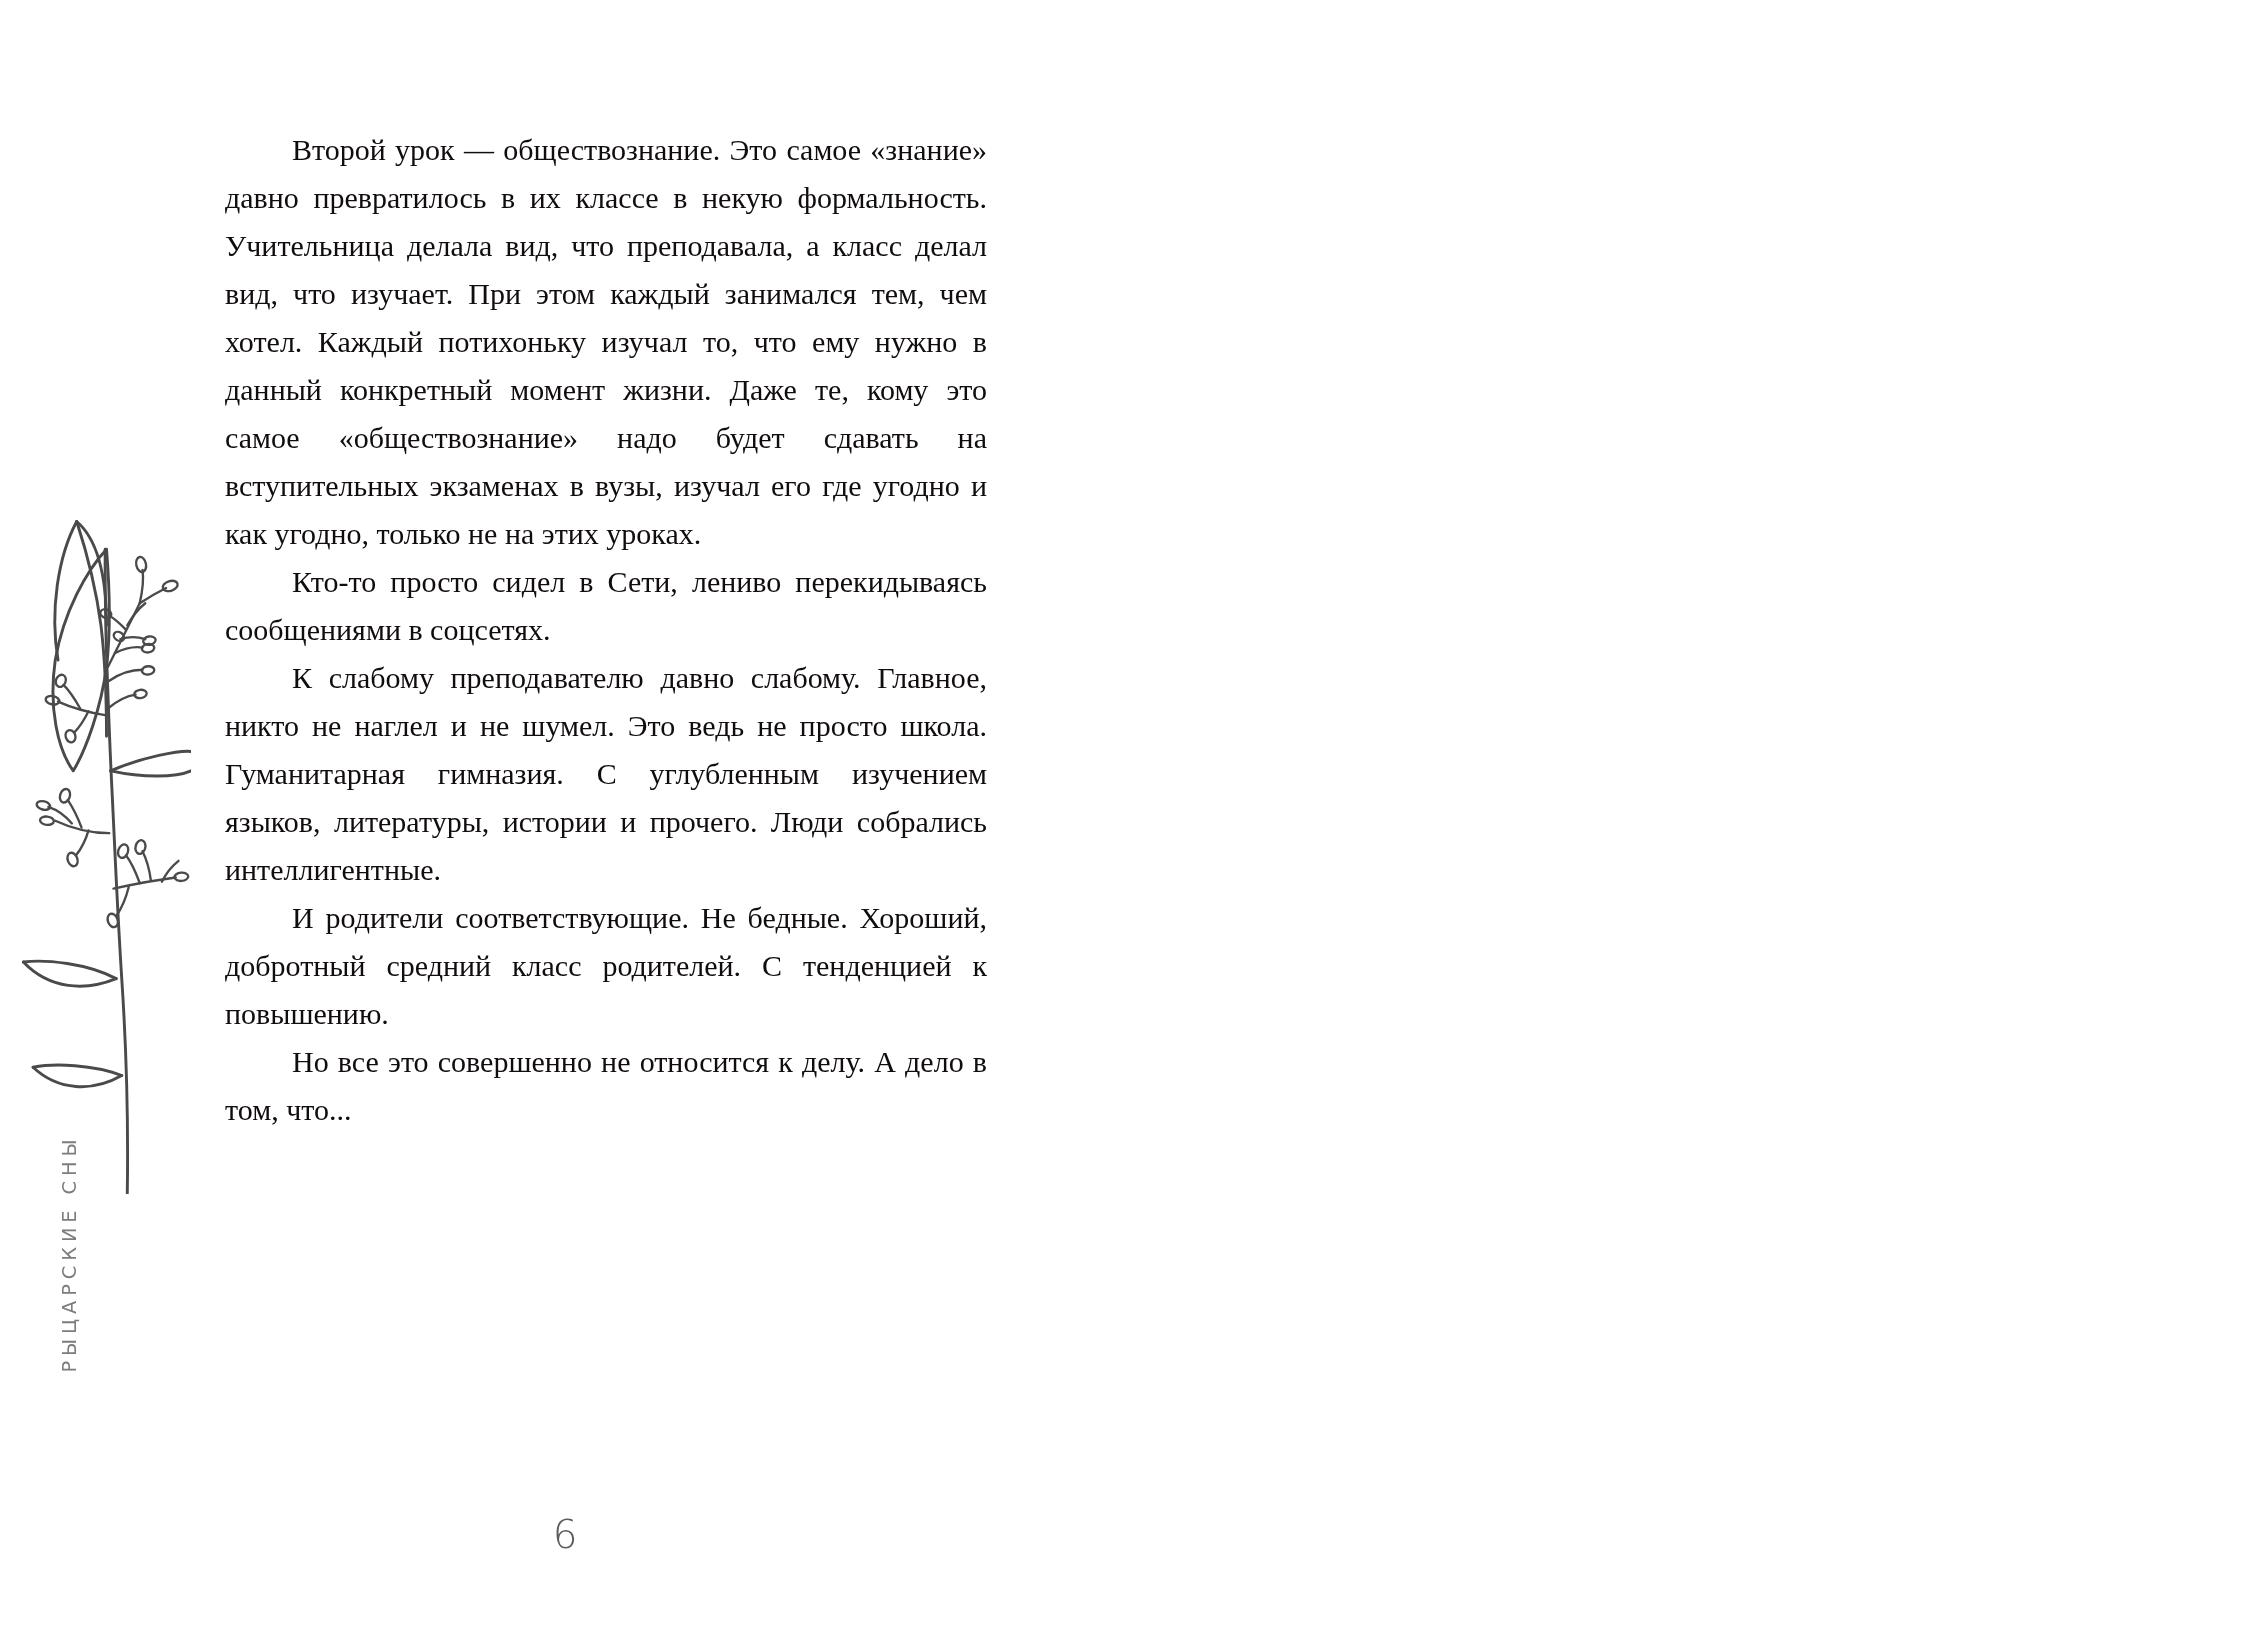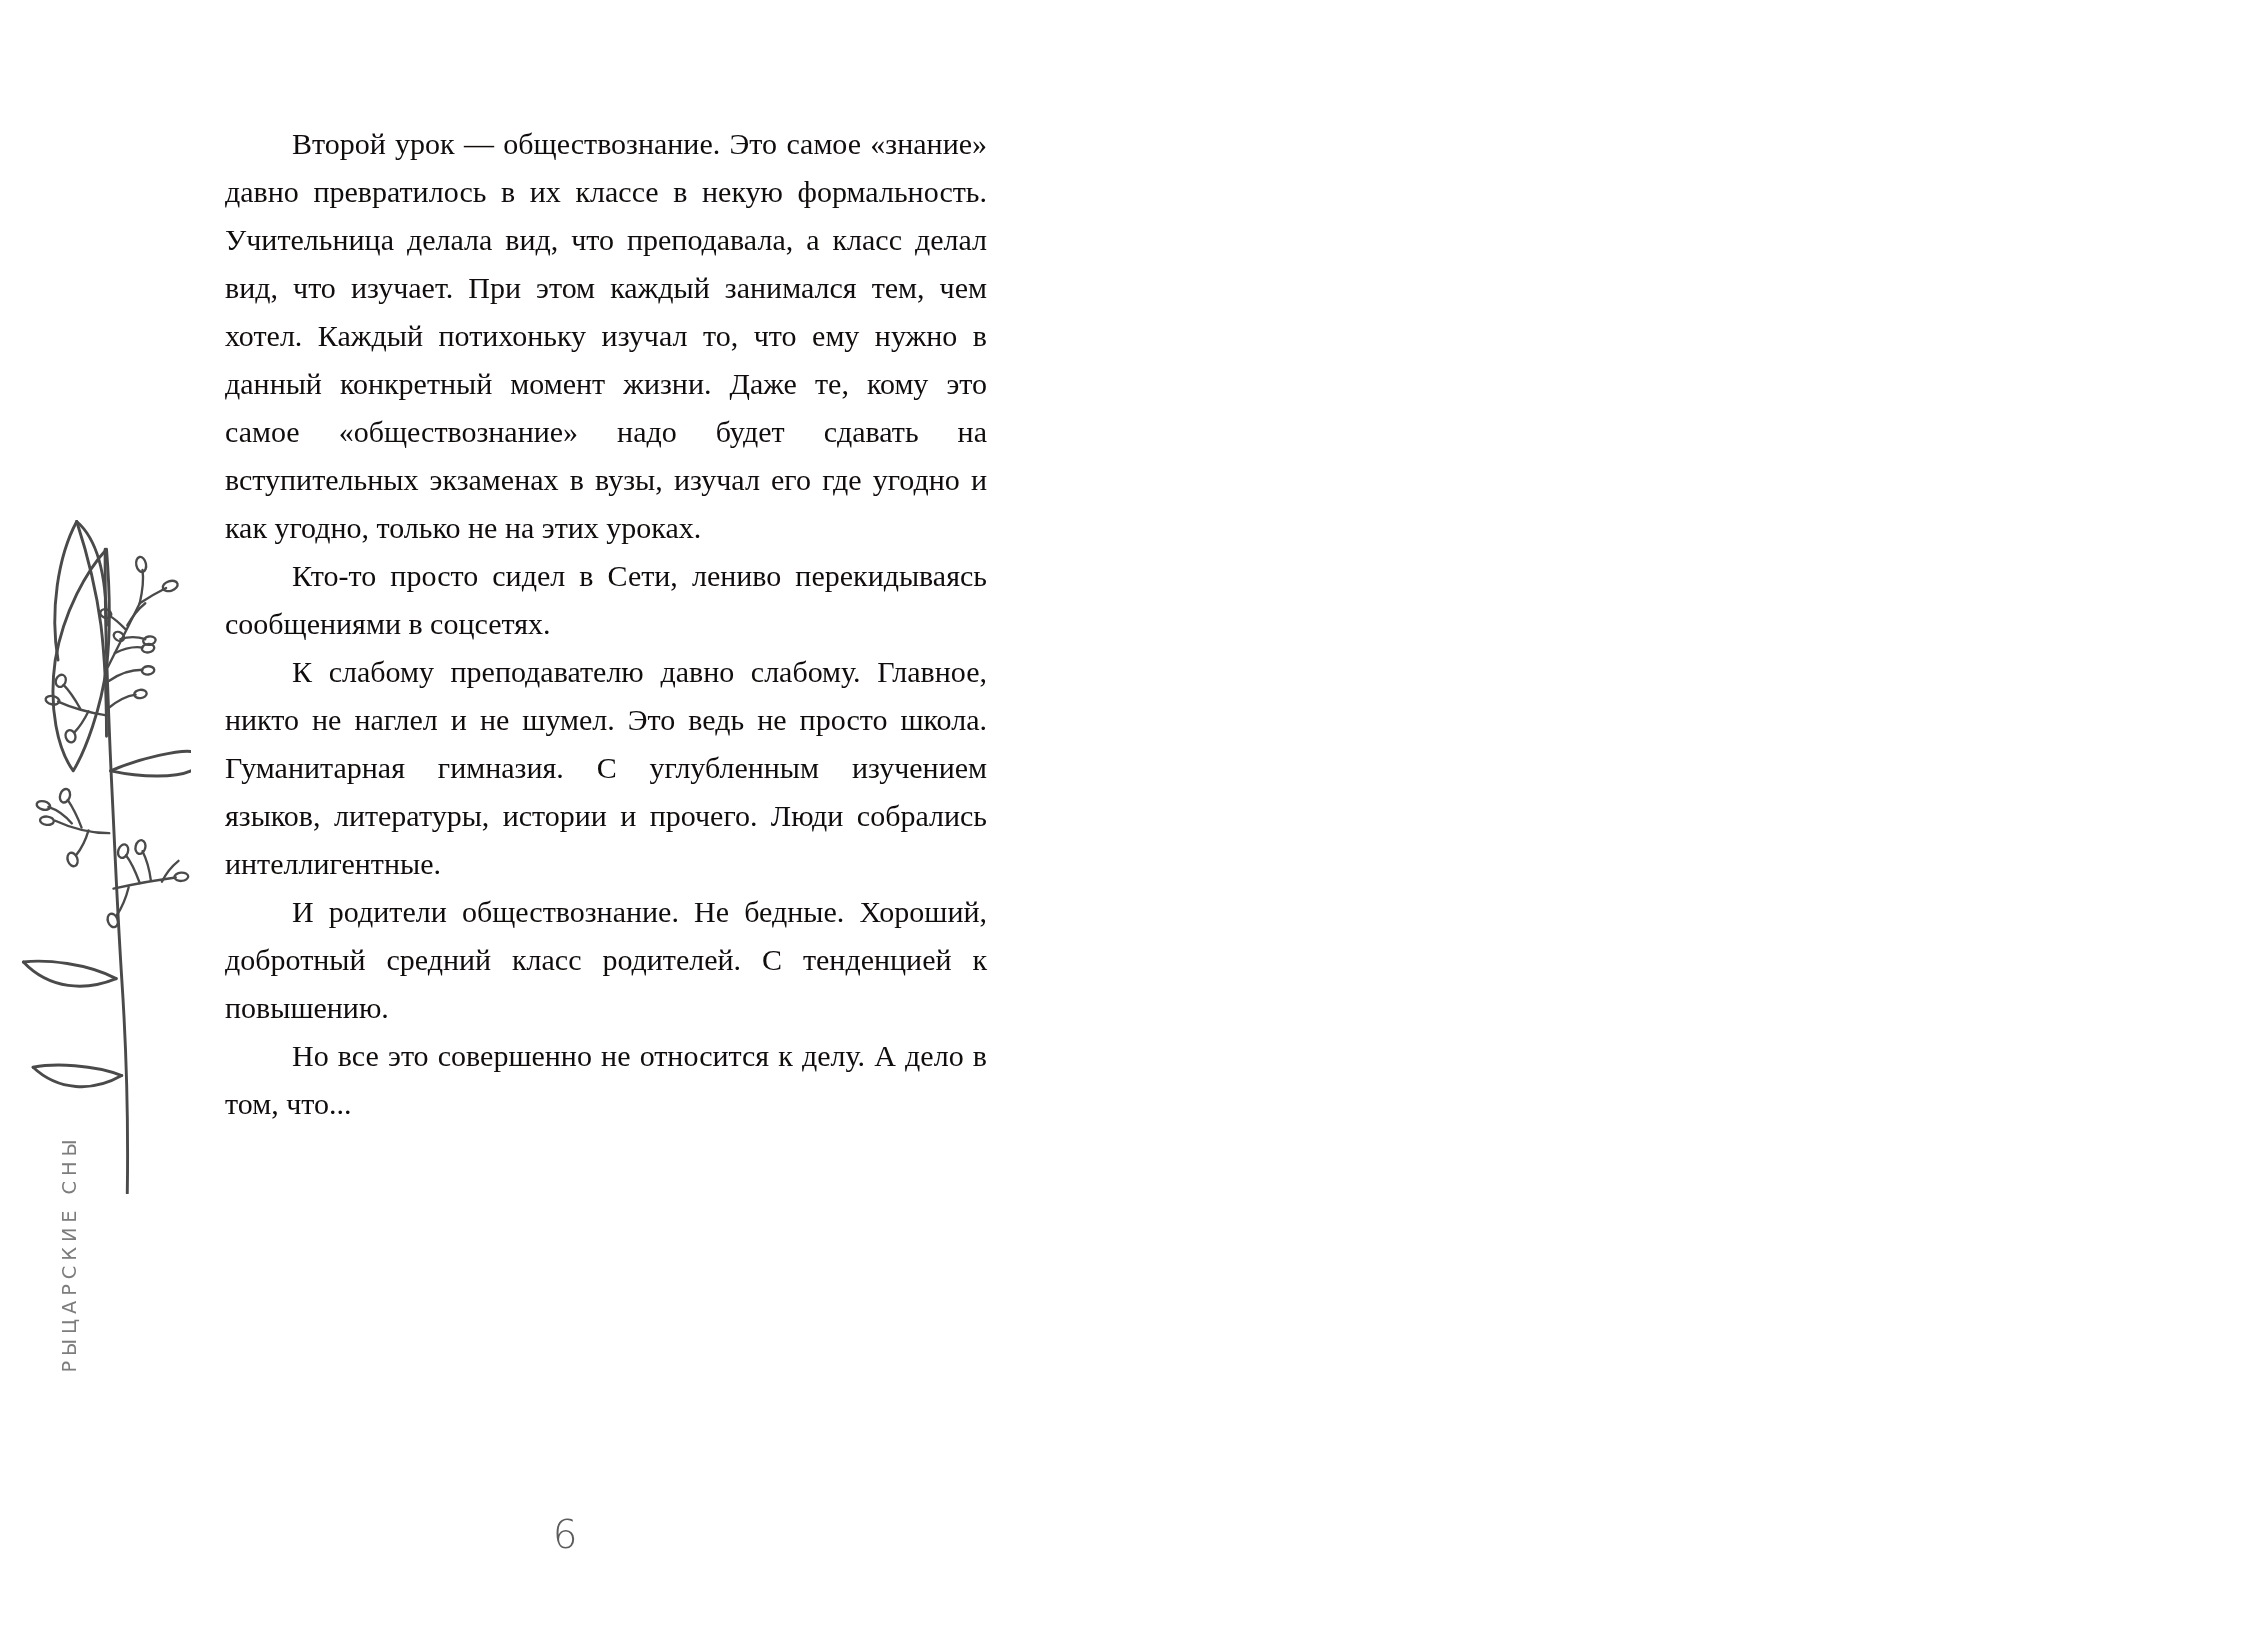--- a/index.html
+++ b/index.html
@@ -32,21 +32,21 @@
   .textblock {
     position: absolute;
     font-size: 30px;
     line-height: 48px;
     color: #100d0c;
     text-align: justify;
     text-justify: inter-word;
     hyphens: manual;
     -webkit-hyphens: manual;
   }
-  .textblock.left  { left: 225px;  top: 120px; width: 762px; }
+  .textblock.left  { left: 225px;  top: 126px; width: 762px; }
 
   .textblock p {
     margin: 0;
     text-indent: 67px;
   }
 
   
   .folio {
     position: absolute;
     font-family: "DejaVu Sans", "Liberation Sans", sans-serif;
@@ -173,21 +173,21 @@
         </g>
       </svg>
     </div>
 
     <div class="running-title">РЫЦАРСКИЕ СНЫ</div>
 
     <div class="textblock left">
       <p>Второй урок — обществознание. Это самое «знание» давно превратилось в их классе в некую формальность. Учительница делала вид, что преподавала, а класс делал вид, что изучает. При этом каждый занимался тем, чем хотел. Каждый потихоньку изучал то, что ему нужно в данный конкретный момент жизни. Даже те, кому это самое «обществознание» надо будет сдавать на вступительных экзаменах в вузы, изучал его где угодно и как угодно, только не на этих уроках.</p>
       <p>Кто-то просто сидел в Сети, лениво перекидываясь сообщениями в соцсетях.</p>
       <p>К слабому преподавателю давно слабому. Главное, никто не наглел и не шумел. Это ведь не просто школа. Гуманитарная гимназия. С углубленным изучением языков, литературы, истории и прочего. Люди собрались интеллигентные.</p>
-      <p>И родители обществознание. Не бедные. Хороший, добротный средний класс родителей. С тенденцией к повышению.</p>
+      <p>И родители соответствующие. Не бедные. Хороший, добротный средний класс родителей. С тенденцией к повышению.</p>
       <p>Но все это совершенно не относится к делу. А дело в том, что...</p>
     </div>
 
     <div class="folio folio-left">6</div>
   </div>
 
   <div class="page-col page-right">
 
     
 

